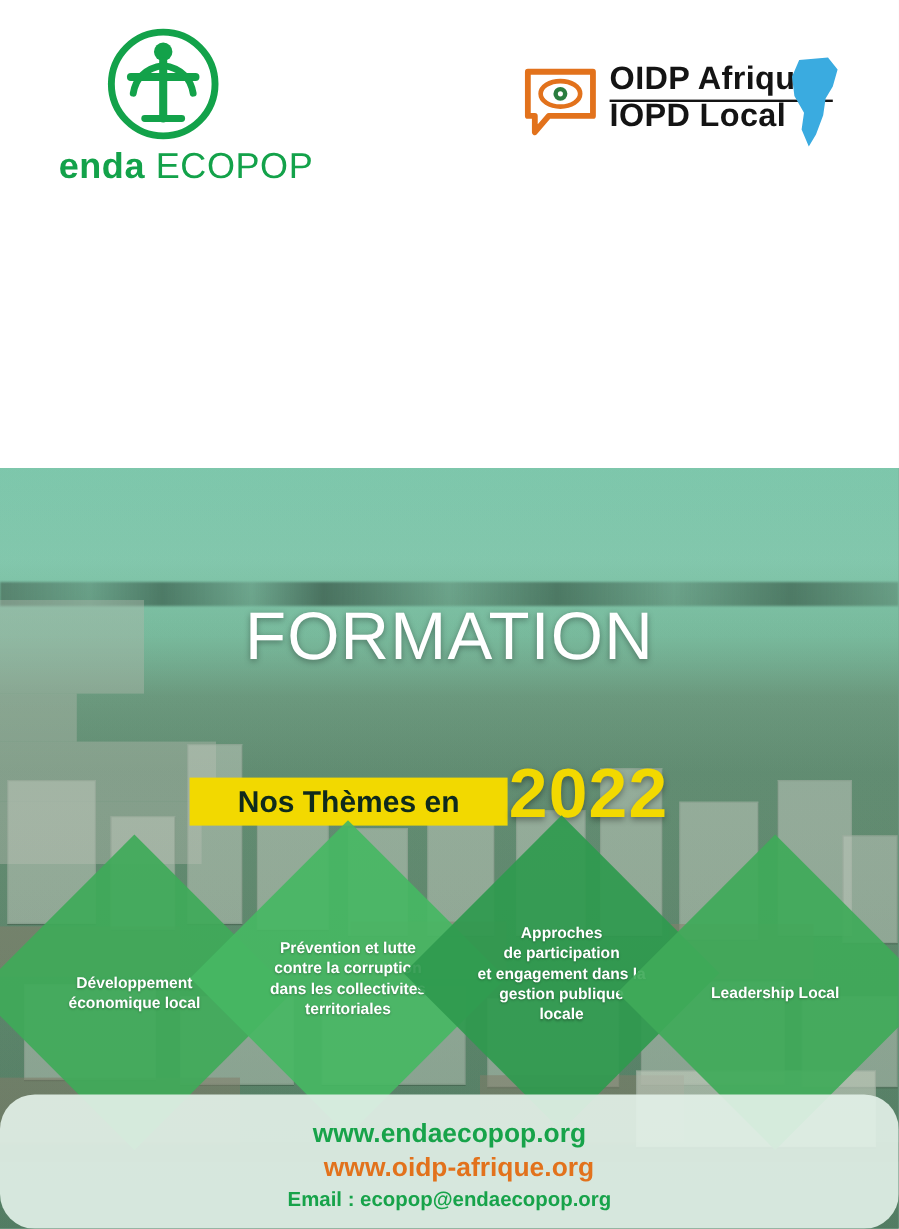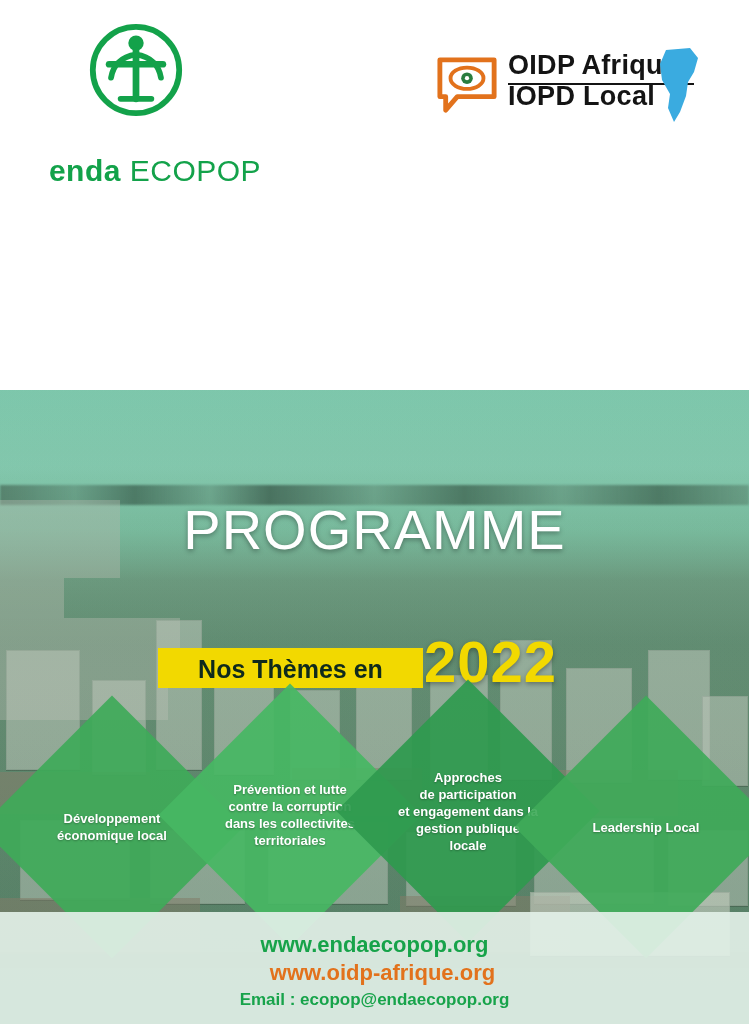--- a/index.html
+++ b/index.html
@@ -41,21 +41,20 @@
   .enda-text {
     position: absolute;
     left: 0;
     top: 100px;
     width: 230px;
     text-align: center;
     font-size: 30px;
     letter-spacing: .5px;
     color: #13a24a;
     white-space: nowrap;
-    margin-top: 32px;
   }
   .enda-text .bold { font-weight: bold; }
   .enda-text .light { font-weight: normal; }
 
   .oidp-logo {
     position: absolute;
     left: 436px;
     top: 50px;
     width: 265px;
     height: 95px;
@@ -242,20 +241,21 @@
 
   
   .footer {
     position: absolute;
     left: 0;
     bottom: 0;
     width: 749px;
     height: 112px;
     background: rgba(226,240,231,.92);
     text-align: center;
+    border-radius: 29px;
   }
   .f-line1 {
     position: absolute;
     left: 0; right: 0; top: 20px;
     color: #17a34a;
     font-weight: bold;
     font-size: 22px;
   }
   .f-line2 {
     position: absolute;
@@ -346,21 +346,21 @@
     <div class="roof" style="left:400px;top:396px; width:170px; height:58px;"></div>
     <div class="roof2" style="left:580px;top:402px; width:168px; height:52px;"></div>
 
     <div class="street" style="left:0px; top:452px; width:749px; height:16px;"></div>
     <div class="bld" style="left:530px;top:392px; width:200px; height:64px; background:rgba(225,222,212,.7);"></div>
   </div>
 
   <div class="poster-overlay"></div>
 
   <div class="title-block">
-    <div class="title-1">PROGRAMME</div>
+    <div class="title-1">FORMATION</div>
   </div>
 
   <div class="subtitle-row">
     <div class="sub-banner">
       <span>Nos Thèmes en</span>
     </div>
     <div class="year">2022</div>
   </div>
 
   <div class="diamonds">

